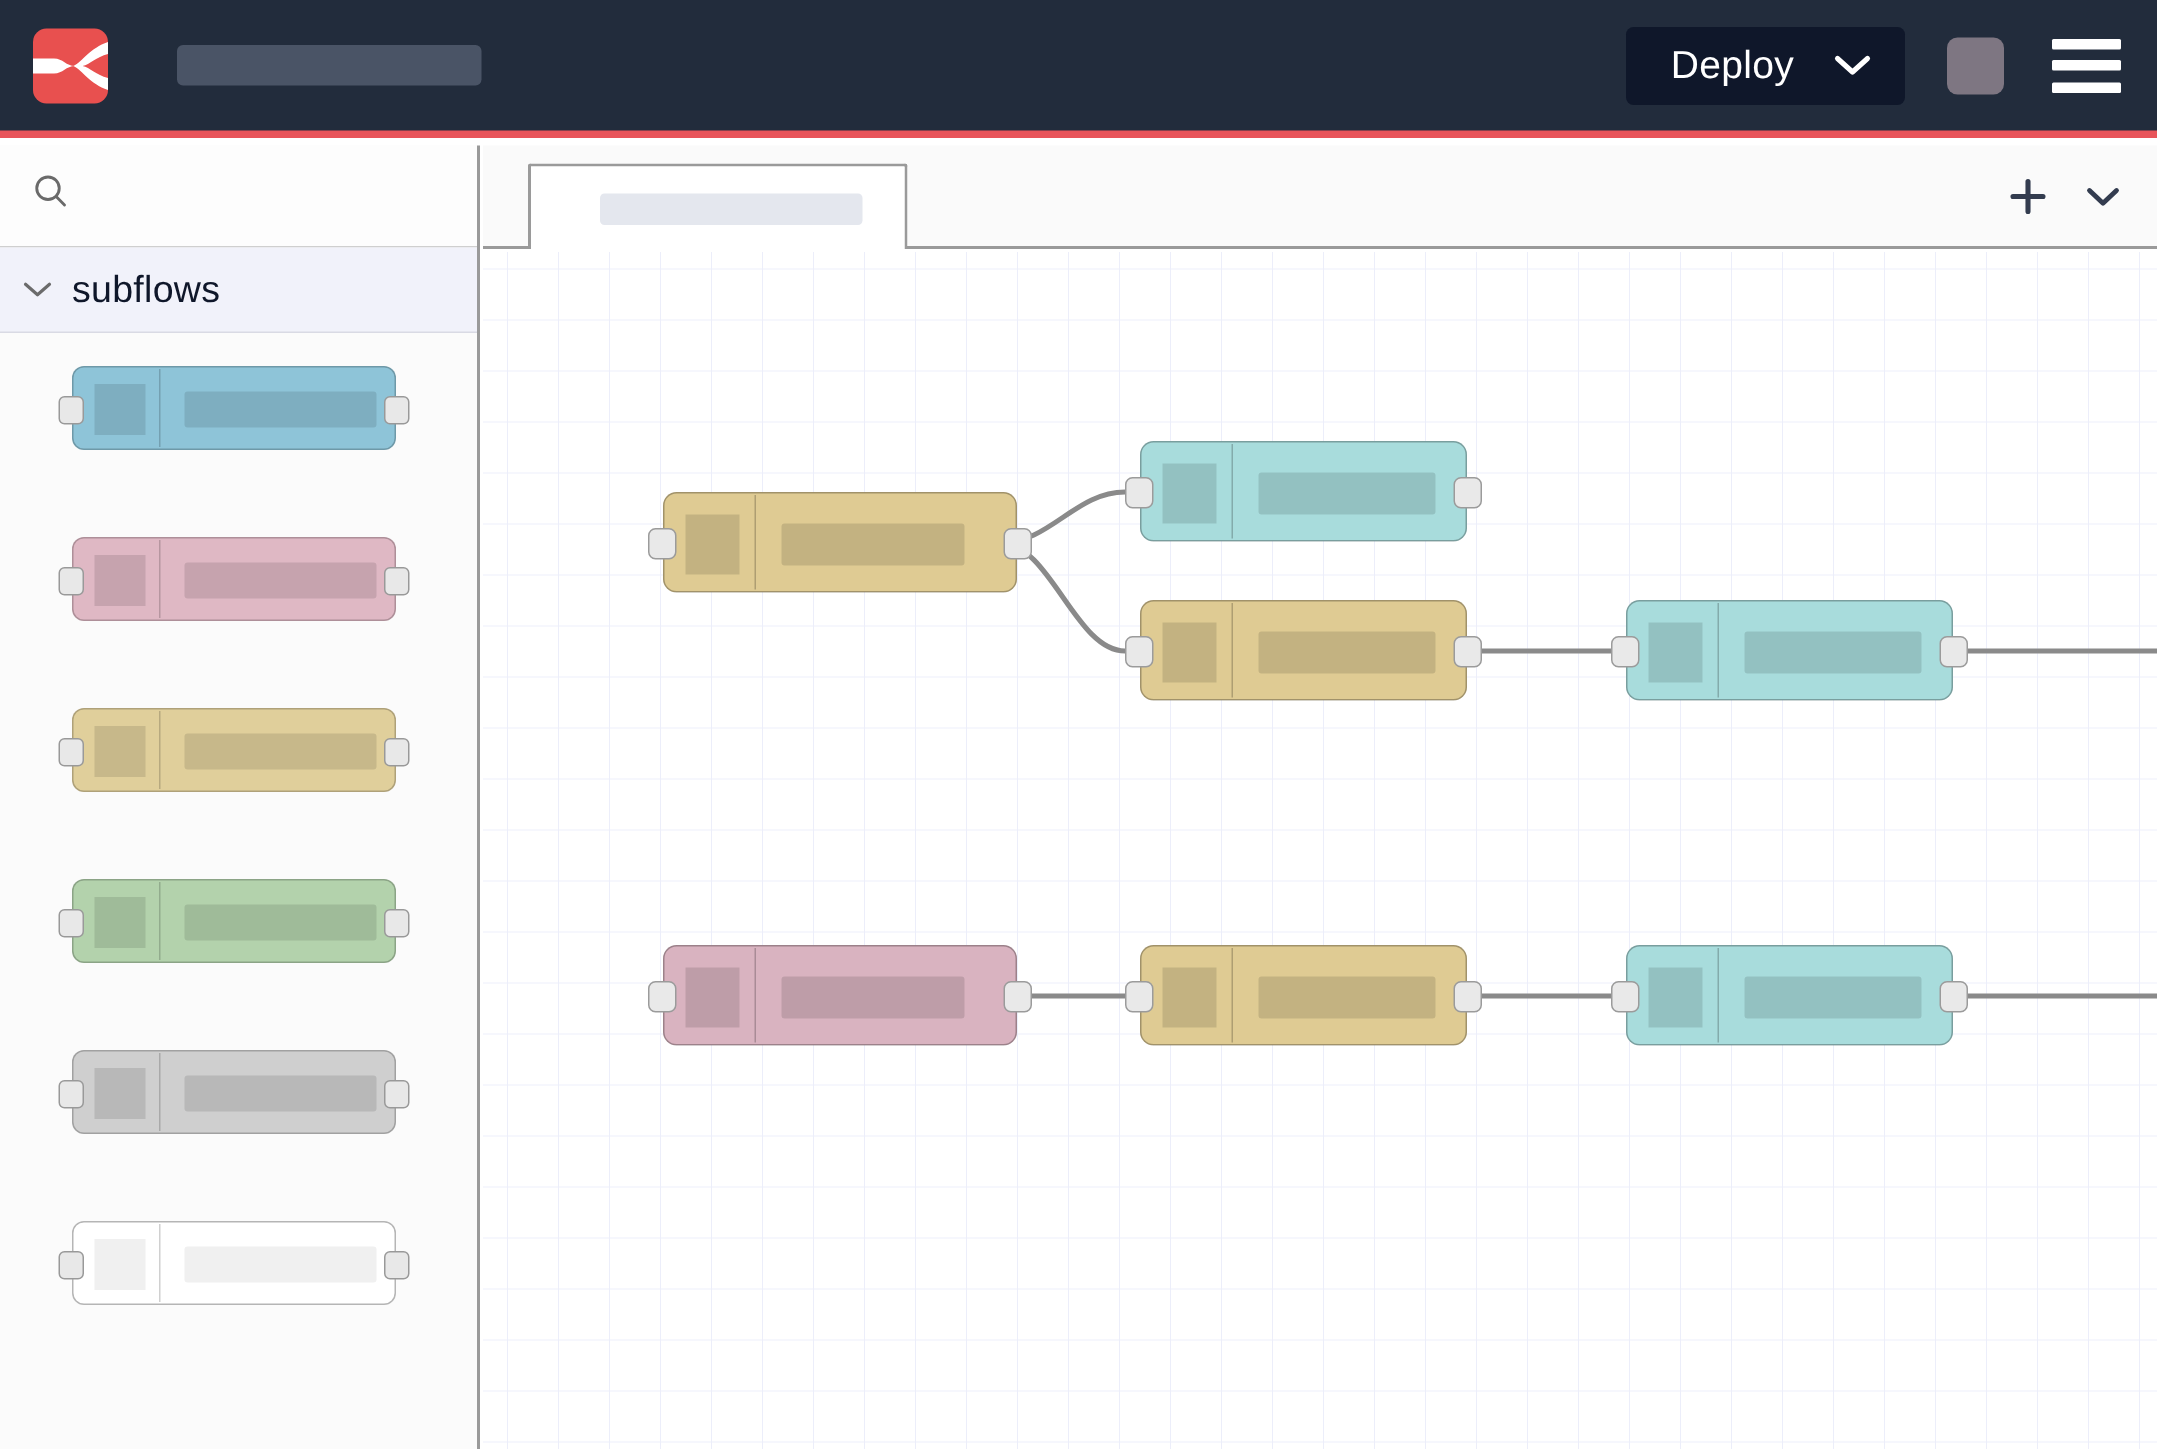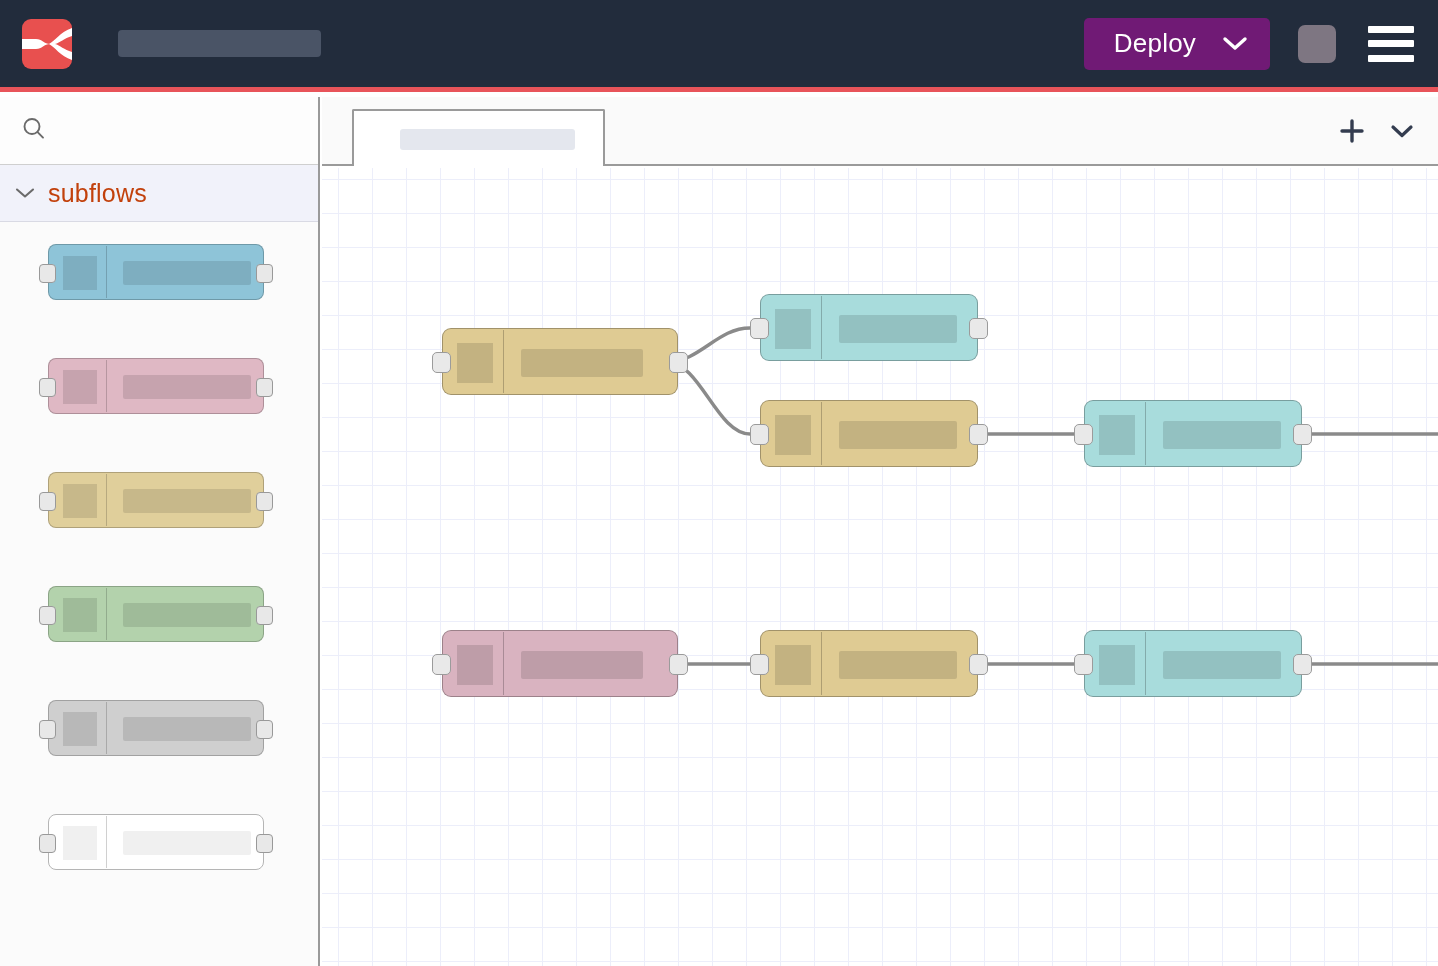--- a/index.html
+++ b/index.html
@@ -30,21 +30,21 @@
     width: 203px; height: 27px; margin-left: 46px;
     background: #4a5466; border-radius: 4px; flex: none;
   }
   #header-right {
     margin-left: auto; display: flex; align-items: center;
     gap: 0; padding-right: 24px;
   }
   #deploy-btn {
     display: flex; align-items: center; justify-content: center;
     height: 52px; padding: 0 22px 0 30px;
-    background: #701a75; border: none; border-radius: 5px;
+    background: #0f172a; border: none; border-radius: 5px;
     color: #ffffff; font-size: 26px; letter-spacing: .2px;
     cursor: pointer; font-family: inherit;
   }
   #deploy-label { margin-right: 26px; }
   #deploy-caret { display: flex; }
   #avatar {
     width: 38px; height: 38px; margin-left: 28px;
     background: #7e7682; border-radius: 7px; flex: none;
   }
   #hamburger {
@@ -72,21 +72,21 @@
     width: 230px; font-family: inherit;
   }
   #category-subflows {
     height: 57px; background: #f1f2fa;
     border-bottom: 1px solid #d9dae4;
     display: flex; align-items: center; padding-left: 14px;
     cursor: pointer;
   }
   #category-subflows .cat-caret { display: flex; width: 28px; }
   #category-subflows .cat-label {
-    font-size: 25px; color: #c2410c; margin-left: 6px; letter-spacing: .2px;
+    font-size: 25px; color: #0f172a; margin-left: 6px; letter-spacing: .2px;
   }
   #palette-list { padding-top: 22px; }
   .palette-node {
     position: relative; width: 216px; height: 56px;
     margin: 0 0 58px 48px;
     border-radius: 8px; border: 1px solid rgba(0,0,0,.22);
   }
   .palette-node .pn-sep {
     position: absolute; left: 57px; top: 1px; bottom: 1px;
     width: 1px; background: rgba(0,0,0,.18);

